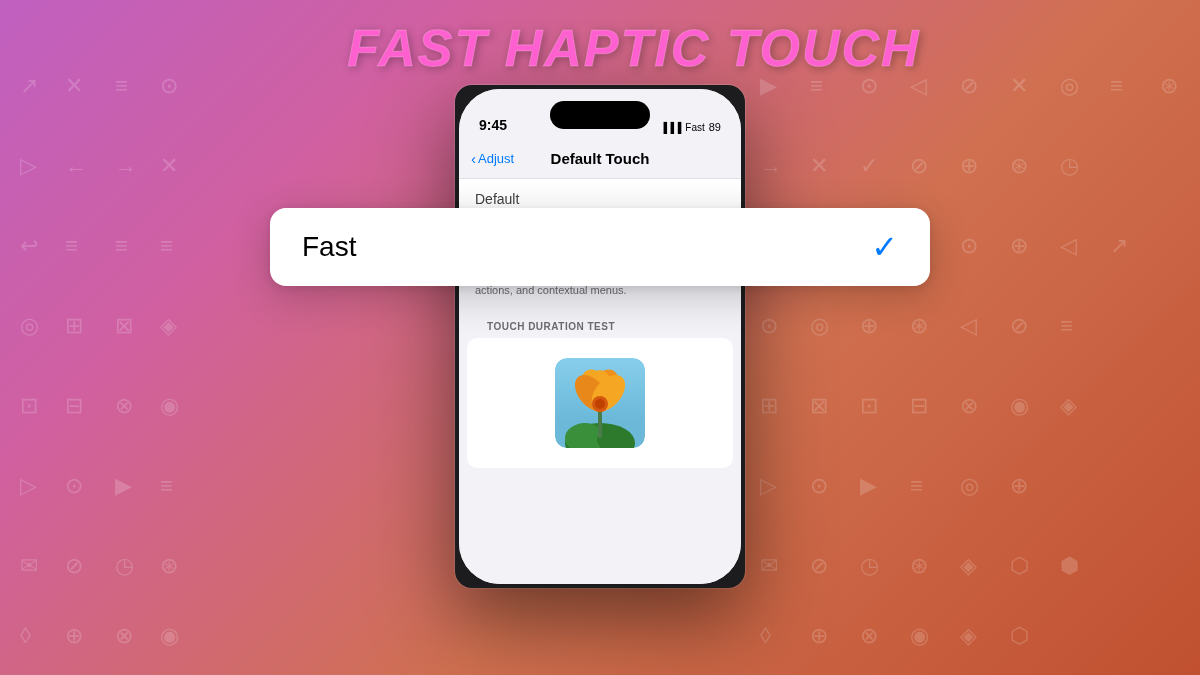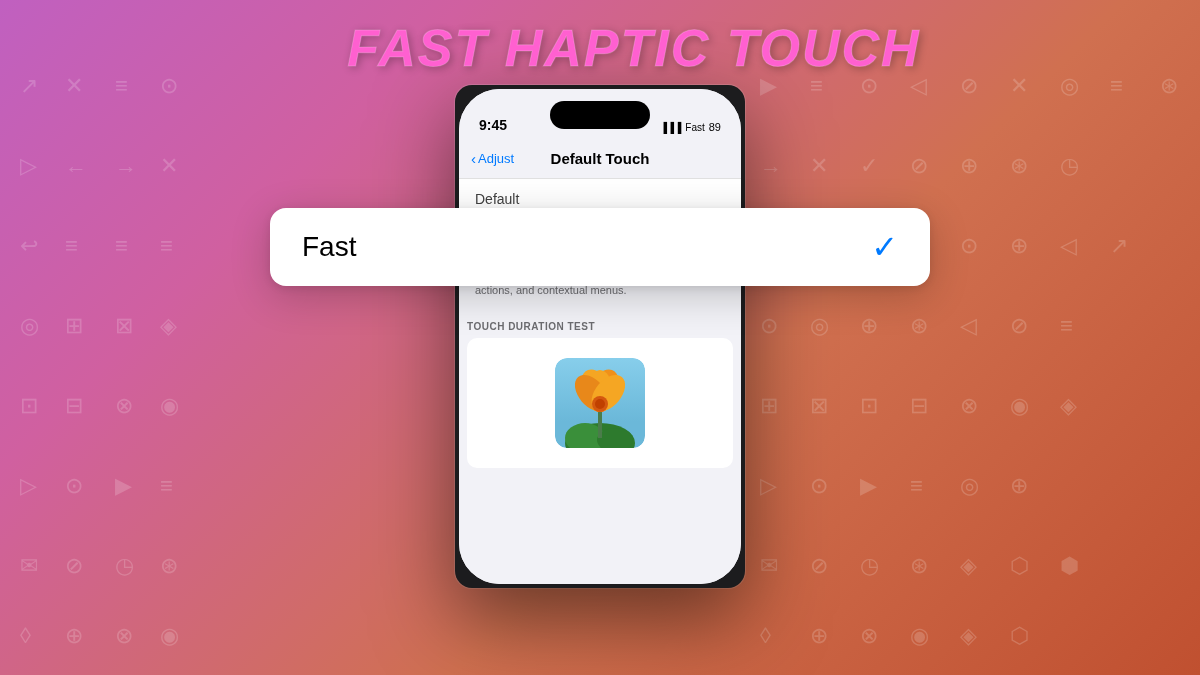--- a/index.html
+++ b/index.html
@@ -183,21 +183,21 @@
     }
 
     .description-text {
       padding: 8px 16px 12px;
       font-size: 11px;
       color: #6c6c70;
       line-height: 1.4;
     }
 
     .section-header {
-      padding: 10px 8px 6px;
+      padding: 10px 28px 6px;
       font-size: 10px;
       font-weight: 600;
       color: #6c6c70;
       letter-spacing: 0.5px;
     }
 
     .image-card {
       background: #fff;
       margin: 0 8px;
       border-radius: 10px;

